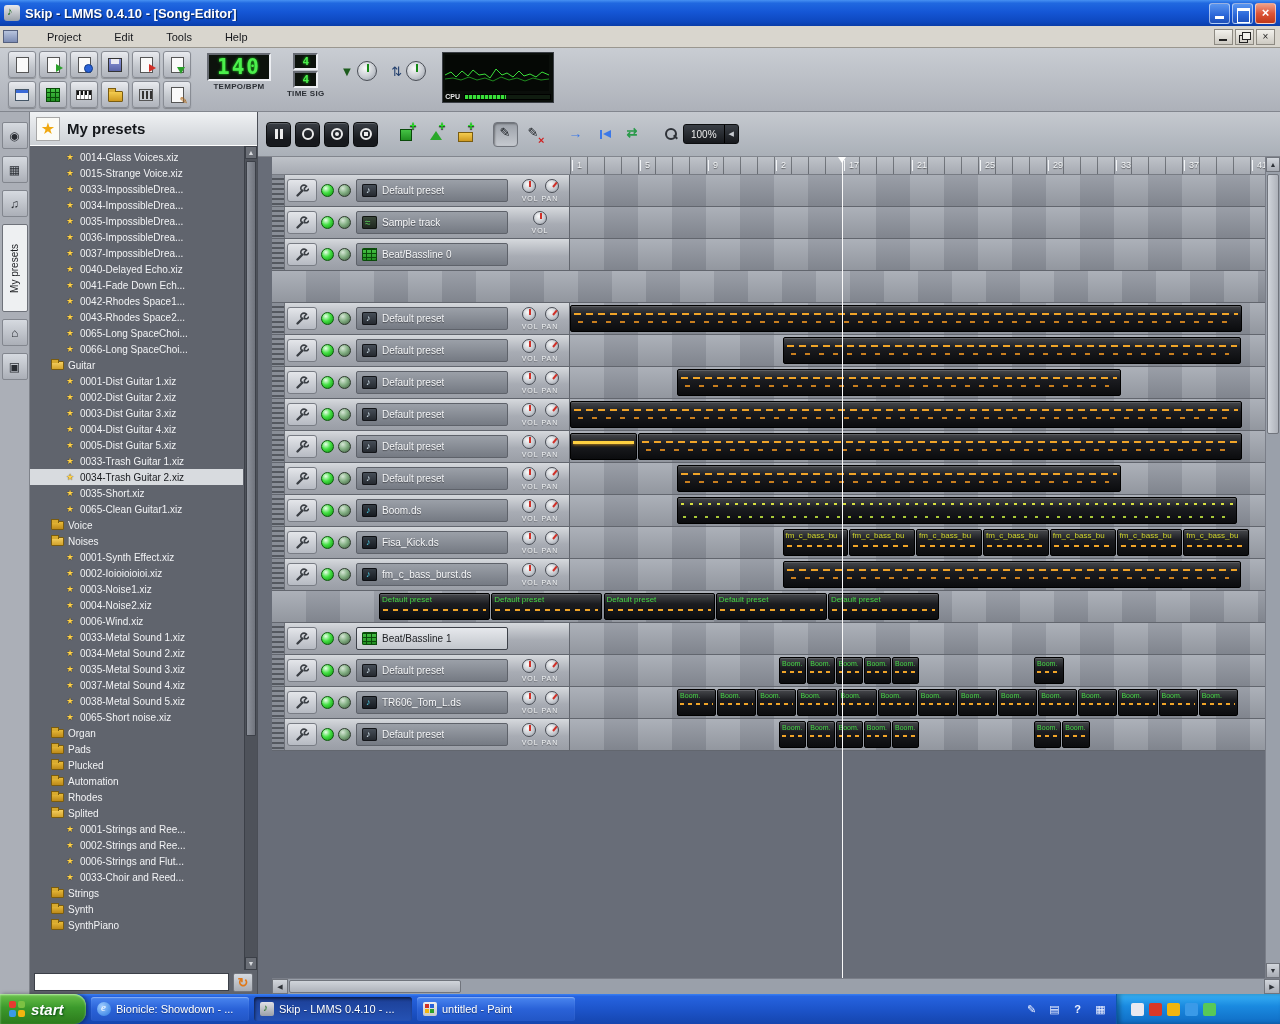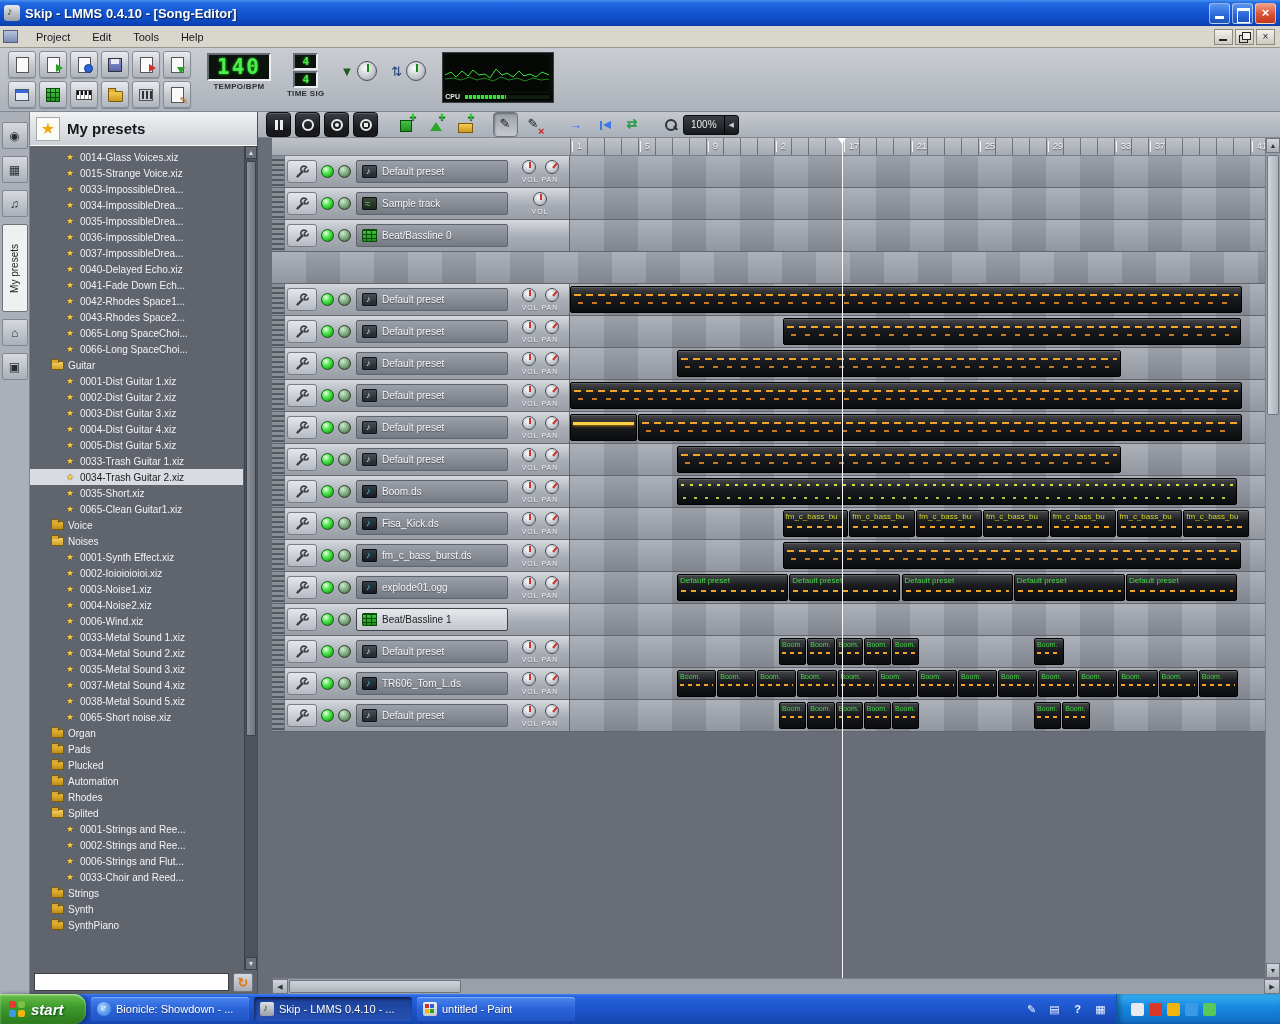--- a/index.html
+++ b/index.html
@@ -14,21 +14,21 @@
 .app-icon::after{content:"♪";position:absolute;left:3px;top:0px;font-size:11px;color:#1c6a1c;}
 .title-text{color:#fff;font-weight:bold;font-size:13px;text-shadow:1px 1px 1px rgba(0,0,0,.6);flex:1;white-space:nowrap;overflow:hidden;}
 .win-btns{display:flex;gap:2px;}
 .wb{width:21px;height:21px;border-radius:3px;border:1px solid rgba(255,255,255,.55);color:#fff;position:relative;
  background:linear-gradient(180deg,#5a96f0,#2b66d8 60%,#1e50b8);}
 .wb.close{background:linear-gradient(180deg,#f0a088,#dd5538 50%,#c03818);font-weight:bold;font-size:13px;line-height:18px;text-align:center;}
 .wb.min::before{content:"";position:absolute;left:5px;bottom:4px;width:9px;height:3px;background:#fff;}
 .wb.max::before{content:"";position:absolute;left:4px;top:4px;width:11px;height:11px;border:1px solid #fff;border-top:3px solid #fff;}
 
 
-.menubar{height:22px;background:#d9d6ce;display:flex;align-items:center;border-bottom:1px solid #9a978f;padding:0 3px;gap:6px;}
+.menubar{height:22px;background:#d9d6ce;display:flex;align-items:center;border-bottom:1px solid #9a978f;padding:0 3px;gap:17px;}
 .mdi-icon{width:15px;height:13px;background:linear-gradient(#b8c4de,#7c8cb4);border:1px solid #55607e;margin-right:4px;}
 .menu-item{padding:2px 8px;font-size:11px;color:#15171b;}
 .mdi-btns{margin-left:auto;display:flex;gap:2px;padding-right:2px;}
 .mdi-btn{width:19px;height:16px;background:linear-gradient(#f2f1ec,#cdcac2);border:1px solid #8d8a82;font-size:10px;line-height:13px;text-align:center;color:#222;position:relative;}
 .mdi-btn.min::before{content:"";position:absolute;left:4px;bottom:3px;width:8px;height:2px;background:#222;}
 .mdi-btn.restore::before{content:"";position:absolute;left:3px;top:5px;width:7px;height:6px;border:1px solid #222;}
 .mdi-btn.restore::after{content:"";position:absolute;left:6px;top:2px;width:7px;height:6px;border:1px solid #222;background:#f2f1ec;}
 
 
 .toolbar{height:64px;background:linear-gradient(180deg,#c9cdd3,#adb1b9);display:flex;align-items:flex-start;padding:3px 8px;gap:16px;border-bottom:1px solid #82868e;flex:none;}
@@ -99,21 +99,21 @@
 .tree-scroll{position:absolute;right:0;top:0;bottom:0;width:13px;background:#4e525a;border-left:1px solid #3c4048;display:flex;flex-direction:column;}
 .tsc-btn{height:13px;background:#6a6e76;border:1px solid #3c4048;color:#d8dade;font-size:7px;line-height:11px;text-align:center;flex:none;}
 .tsc-track{flex:1;position:relative;}
 .tsc-thumb{position:absolute;left:1px;right:1px;top:2px;height:72%;background:linear-gradient(90deg,#8d929b,#70747d);border:1px solid #3c4048;border-radius:1px;}
 .search-row{height:24px;display:flex;align-items:center;gap:4px;padding:2px 4px;flex:none;}
 .search-input{flex:1;height:18px;border:1px solid #3c4048;background:#fff;font-size:10px;padding:0 3px;font-family:"Liberation Sans",sans-serif;}
 .refresh-btn{width:20px;height:19px;background:linear-gradient(#d6dae0,#a8acb4);border:1px solid #70747c;color:#e07818;font-size:13px;line-height:17px;text-align:center;border-radius:2px;font-weight:bold;}
 
 
 .se{flex:1;display:flex;flex-direction:column;background:#686d78;min-width:0;}
-.se-toolbar{height:26px;display:flex;align-items:center;gap:4px;background:linear-gradient(#c5c9cf,#aab0b8);padding:0 6px 0 8px;border-bottom:1px solid #82868e;flex:none;}
+.se-toolbar{height:45px;display:flex;align-items:center;gap:4px;background:linear-gradient(#c5c9cf,#aab0b8);padding:0 6px 0 8px;border-bottom:1px solid #82868e;flex:none;}
 .se-btn{width:25px;height:25px;display:flex;align-items:center;justify-content:center;border-radius:4px;position:relative;}
 .se-btn.dark{background:linear-gradient(#3a3f46,#17191d 70%);border:1px solid #0c0e10;box-shadow:inset 0 1px 0 rgba(255,255,255,.18);}
 .se-btn.flat{background:transparent;}
 .se-btn.checked{background:linear-gradient(#9ba0a8,#c5c9cf);border:1px solid #70747c;box-shadow:inset 1px 1px 2px rgba(0,0,0,.35);}
 .se-btn.gap{margin-left:12px;}
 .gi{width:14px;height:14px;position:relative;display:inline-block;}
 .pause-icon::before,.pause-icon::after{content:"";position:absolute;top:2px;width:3px;height:10px;background:#ececec;}
 .pause-icon::before{left:3px;}.pause-icon::after{left:8px;}
 .record-icon::before,.record-play-icon::before,.stop-icon::before{content:"";position:absolute;inset:1px;border:2px solid #ececec;border-radius:50%;}
 .record-play-icon::after{content:"";position:absolute;left:5px;top:5px;width:4px;height:4px;background:#ececec;border-radius:50%;}
@@ -636,21 +636,21 @@
           <div class="ruler" id="ruler">
               <span class="rtick" style="left: 2px;">1</span>
               <span class="rtick" style="left: 70px;">5</span>
               <span class="rtick" style="left: 138px;">9</span>
               <span class="rtick" style="left: 206px;">2</span>
               <span class="rtick" style="left: 274px;">17</span>
               <span class="rtick" style="left: 342px;">21</span>
               <span class="rtick" style="left: 410px;">25</span>
               <span class="rtick" style="left: 478px;">29</span>
               <span class="rtick" style="left: 546px;">33</span>
-              <span class="rtick" style="left: 580px;">37</span>
+              <span class="rtick" style="left: 614px;">37</span>
               <span class="rtick" style="left: 682px;">41</span>
             </div>
         </div>
         <div class="tracks" id="tracks">
   <div class="track-row">
     <div class="track-head">
       <div class="grip"></div>
       <button class="t-act">
         <svg class="wrench" width="14" height="14" viewBox="0 0 14 14">
           <path d="M2.5 11.5 L7.5 6.5" stroke="#3a3e44" stroke-width="2.4" fill="none" stroke-linecap="round"></path>
@@ -993,42 +993,20 @@
                   </div>
         <div class="knobcap">VOL PAN</div>
       </div>
     </div>
     <div class="track-lane">
                 <div class="seg notes" style="left: 212.5px; width: 458px;"></div>
               </div>
   </div>
 
   <div class="track-row">
-    <div class="track-head">
-      <div class="grip"></div>
-      <button class="t-act">
-        <svg class="wrench" width="14" height="14" viewBox="0 0 14 14">
-          <path d="M2.5 11.5 L7.5 6.5" stroke="#3a3e44" stroke-width="2.4" fill="none" stroke-linecap="round"></path>
-          <path d="M7 6.8 a3.2 3.2 0 1 1 4.5 -4.5 l-2 2 l0 2.5 l2.5 0 l2-2" stroke="#3a3e44" stroke-width="1.6" fill="none"></path>
-        </svg>
-      </button>
-      <span class="led led1"></span>
-      <span class="led led2"></span>
-      <div class="plate">
-        <span class="t-icon ti-afp"></span>
-        <span class="t-label">explode01.ogg</span>
-      </div>
-      <div class="knobarea">
-        <div class="knobrow">
-                    <span class="knob k-vol"></span>
-                    <span class="knob k-pan"></span>
-                  </div>
-        <div class="knobcap">VOL PAN</div>
-      </div>
-    </div>
     <div class="track-lane">
                 <div class="seg label-g" style="left: 107.1px; width: 111.2px;">
                   <span class="seg-label">Default preset</span>
                 </div>
                 <div class="seg label-g" style="left: 219.3px; width: 111.2px;">
                   <span class="seg-label">Default preset</span>
                 </div>
                 <div class="seg label-g" style="left: 331.5px; width: 111.2px;">
                   <span class="seg-label">Default preset</span>
                 </div>

